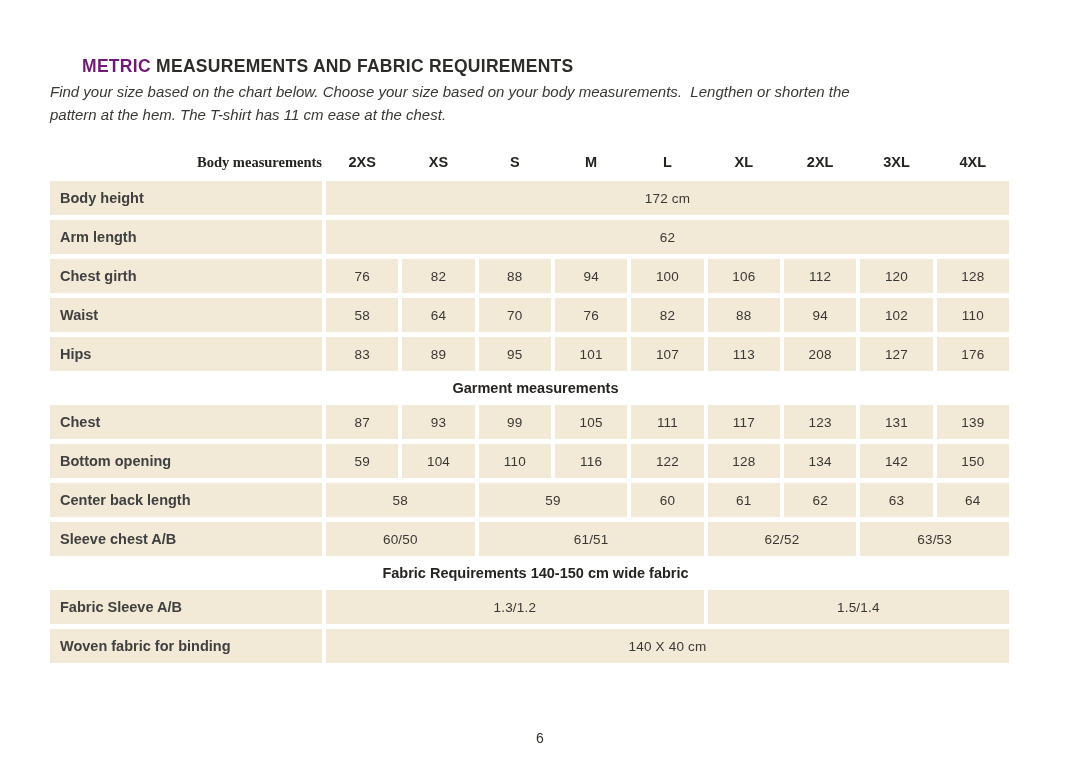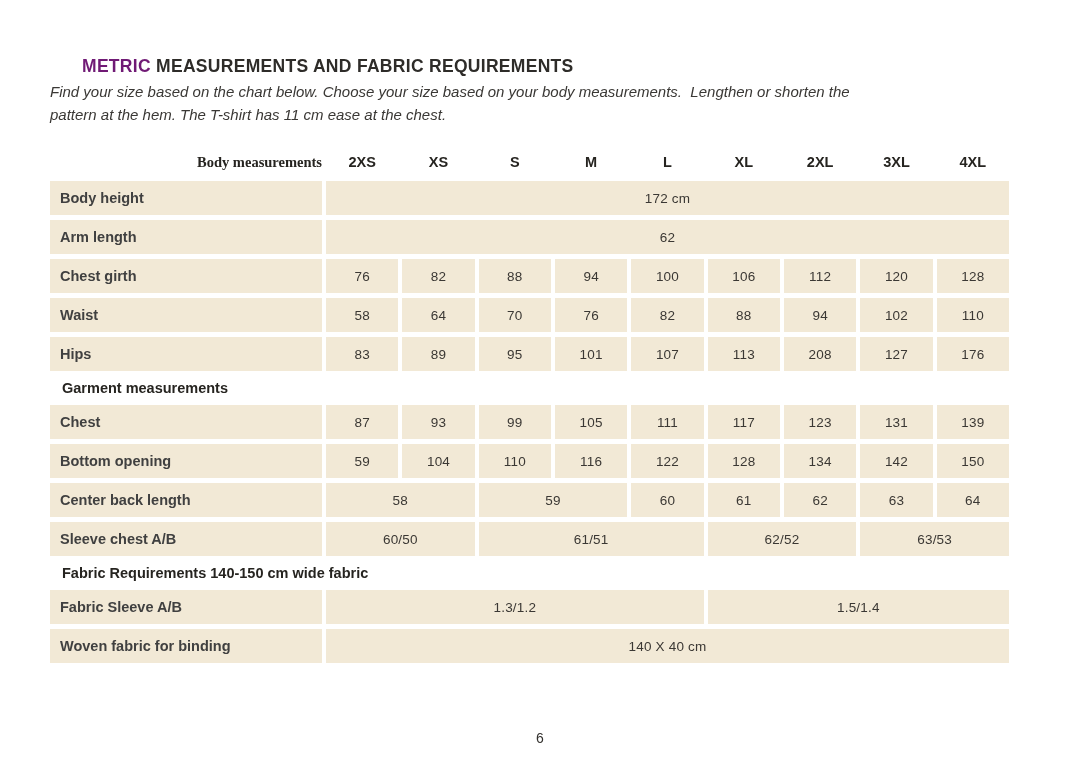--- a/index.html
+++ b/index.html
@@ -61,21 +61,21 @@
     color: #3b3834;
     text-align: center;
     vertical-align: middle;
     letter-spacing: 0.2px;
   }
   tr.section { height: 24px; }
   tr.section td {
     background: #ffffff;
     font-size: 14.5px; font-weight: 600;
     color: #262420;
-    text-align: left; padding-left: 12px;
+    text-align: center; padding-left: 12px;
     vertical-align: middle;
   }
   .page-number {
     position: absolute; left: 0; top: 730px;
     width: 100%;
     text-align: center;
     font-size: 14px; font-weight: 400;
     color: #33312e;
   }
 </style>

